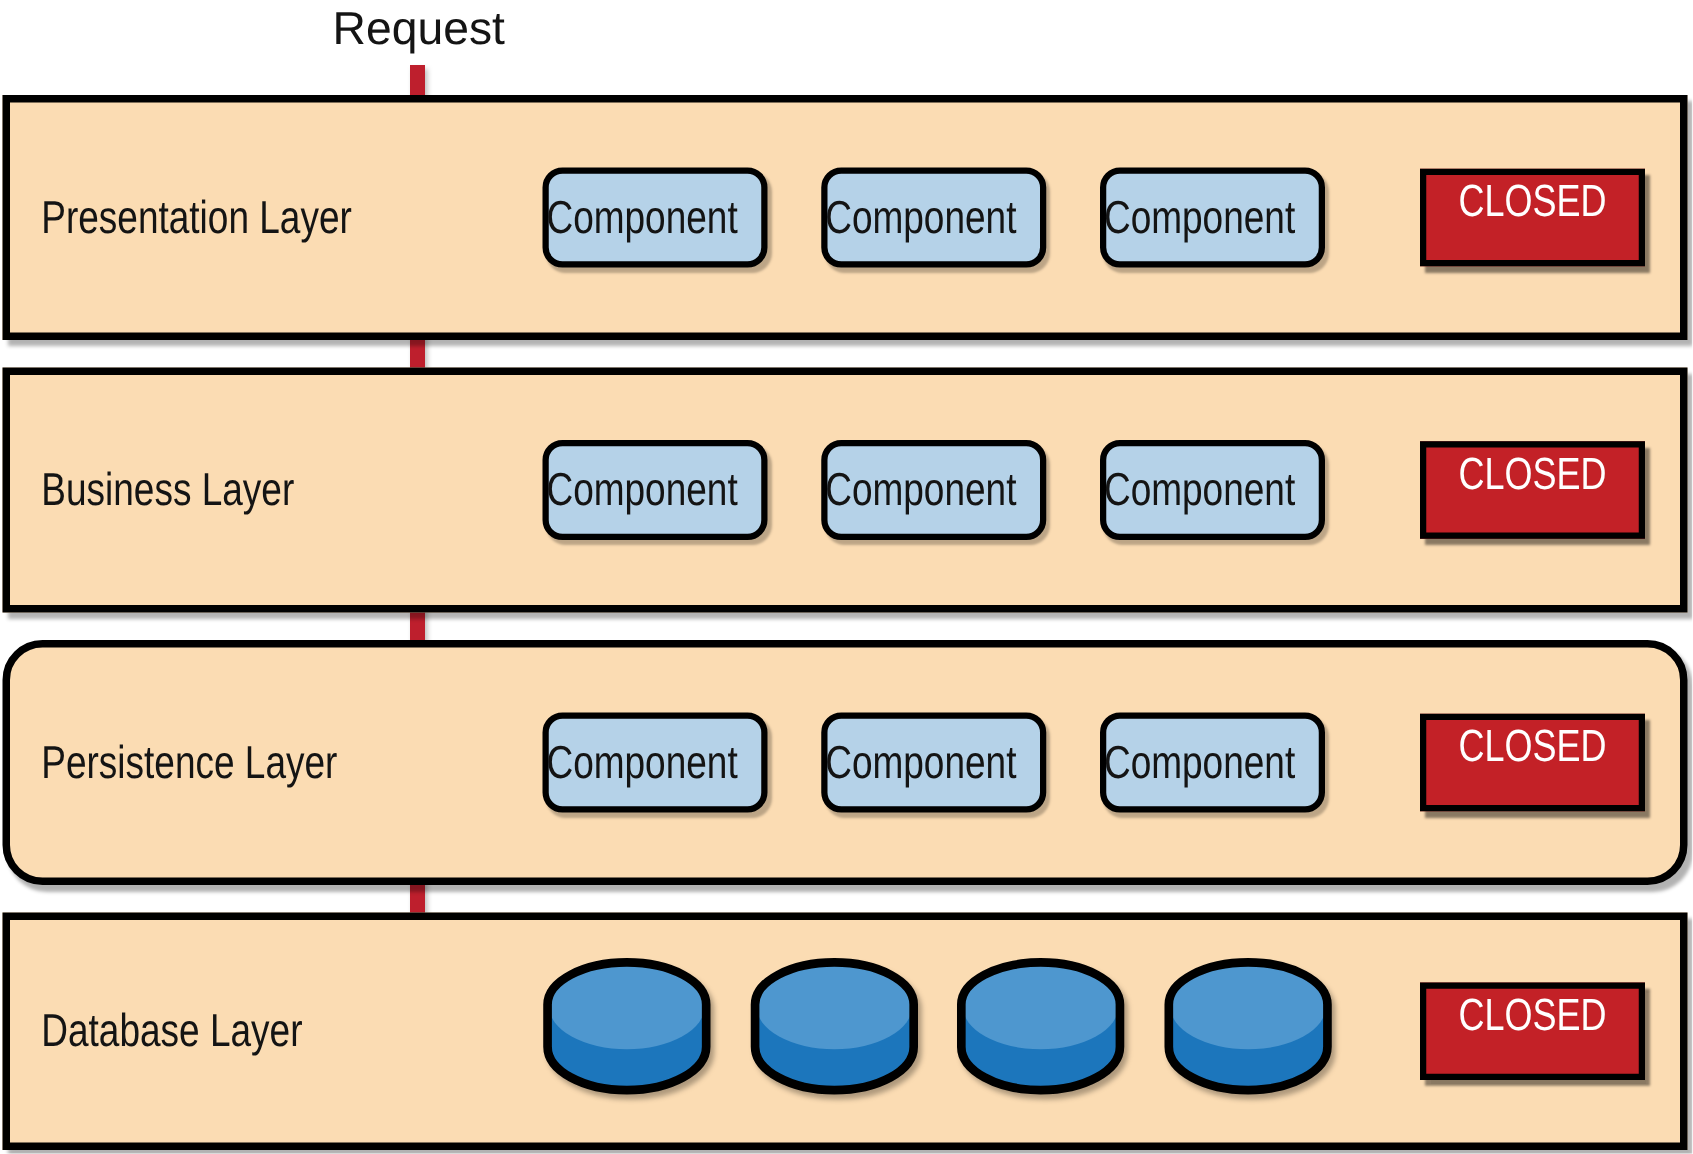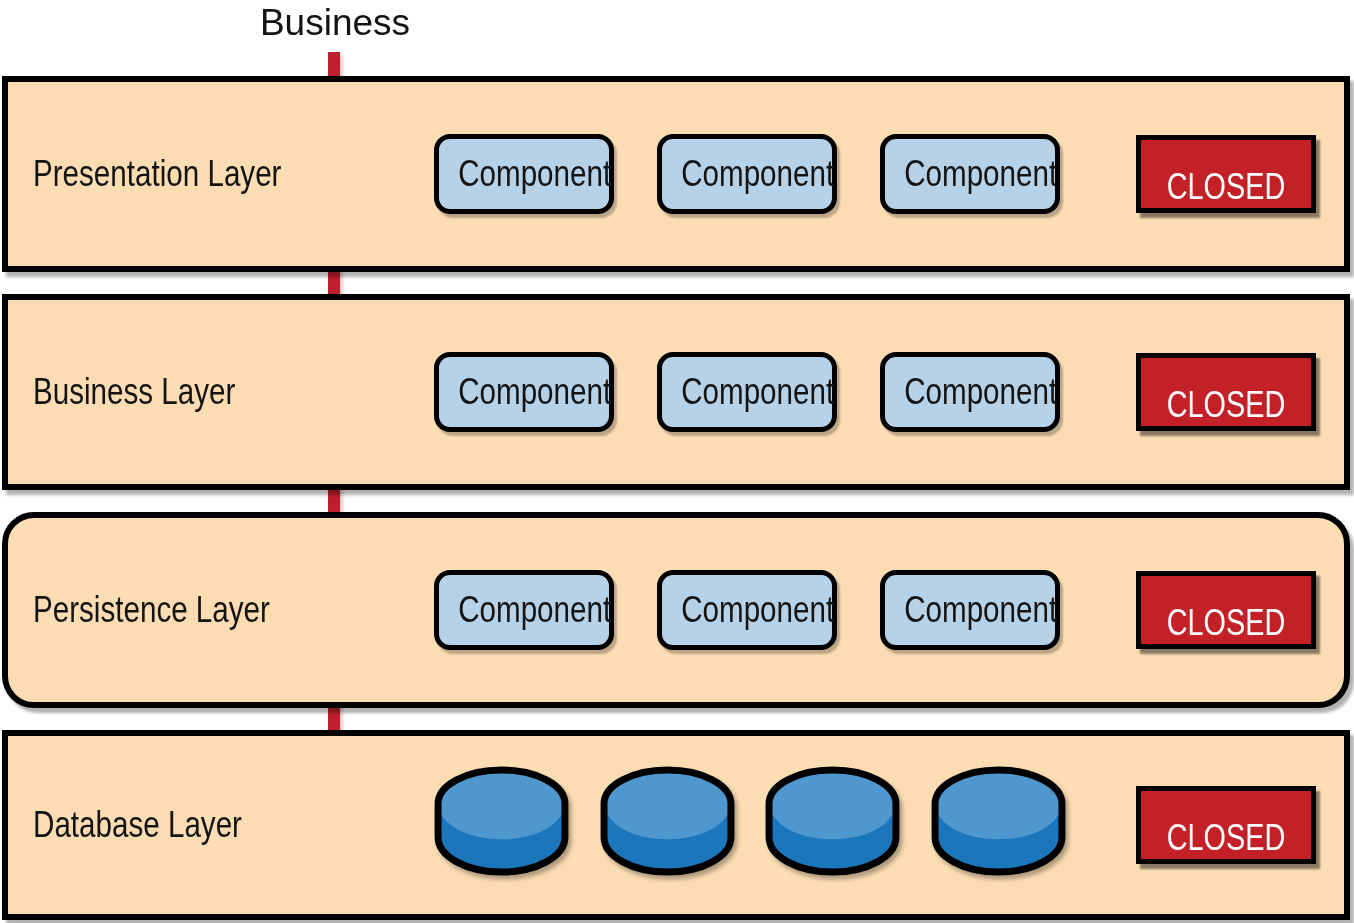--- a/index.html
+++ b/index.html
@@ -39,36 +39,36 @@
   
   .component{
     position:absolute;
     width:180px;height:80px;
     top:50%;transform:translateY(-50%);
     box-sizing:border-box;
     border:5px solid var(--outline);
     border-radius:16px;
     background:var(--component-fill);
     box-shadow:3px 4px 2px rgba(0,0,0,0.25);
-    display:flex;align-items:center;justify-content:flex-start;
+    display:flex;align-items:center;justify-content:flex-end;
     font-size:37px;color:var(--text-color);
   }
   .comp-pos-1{left:426px;}
   .comp-pos-2{left:649px;}
   .comp-pos-3{left:872px;}
   
   .closed-box{
     position:absolute;
     left:1128px;width:180px;height:78px;
     top:50%;transform:translateY(-50%);
     box-sizing:border-box;
     border:5px solid var(--outline);
     background:var(--closed-fill);
     box-shadow:4px 5px 2px rgba(0,0,0,0.45);
-    display:flex;align-items:flex-end;justify-content:center;
+    display:flex;align-items:flex-start;justify-content:center;
     font-size:36px;color:var(--closed-text);
   }
   
   .cylinder{
     position:absolute;top:28px;
     width:139px;height:115px;
     filter:drop-shadow(3px 4px 2px rgba(0,0,0,0.30));
   }
   .cyl-pos-1{left:424px;}
   .cyl-pos-2{left:590px;}
@@ -96,21 +96,21 @@
   .arrow-1{top:52px;}  .arrow-1 .arrow-shaft{height:91px;} .arrow-1 .arrow-head{top:90px;}
   .arrow-2{top:252px;} .arrow-2 .arrow-shaft{height:82px;} .arrow-2 .arrow-head{top:81px;}
   .arrow-3{top:467px;} .arrow-3 .arrow-shaft{height:82px;} .arrow-3 .arrow-head{top:81px;}
   .arrow-4{top:683px;} .arrow-4 .arrow-shaft{height:81px;} .arrow-4 .arrow-head{top:80px;}
 </style>
 </head>
 <body>
 
 <div class="canvas">
 
-  <div class="request-label">Business</div>
+  <div class="request-label">Request</div>
 
   <div class="flow-arrow arrow-1">
     <div class="arrow-shaft"></div>
     <div class="arrow-head"></div>
   </div>
   <div class="flow-arrow arrow-2">
     <div class="arrow-shaft"></div>
     <div class="arrow-head"></div>
   </div>
   <div class="flow-arrow arrow-3">

